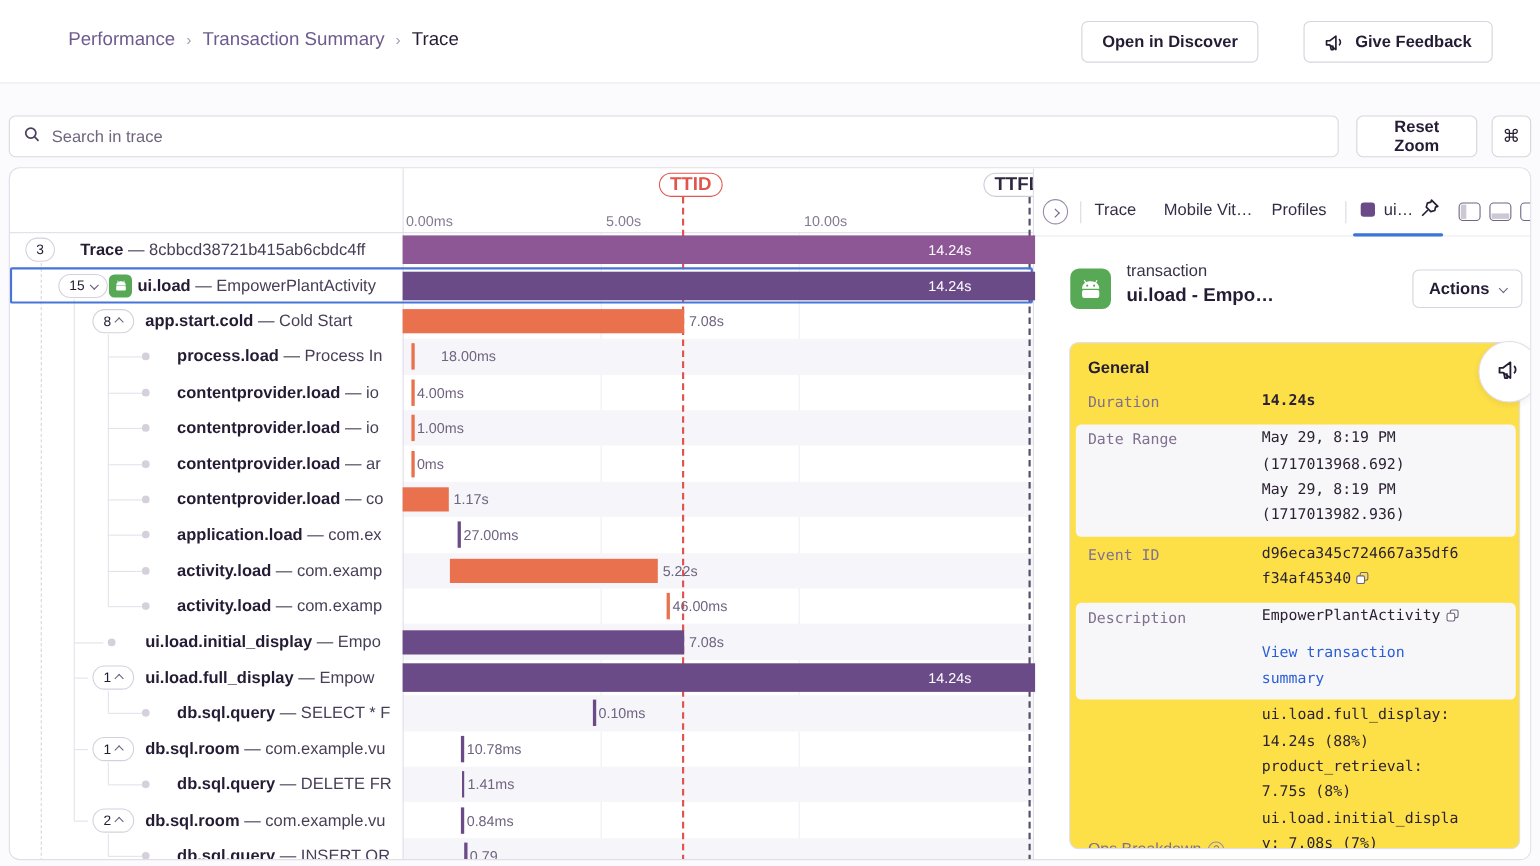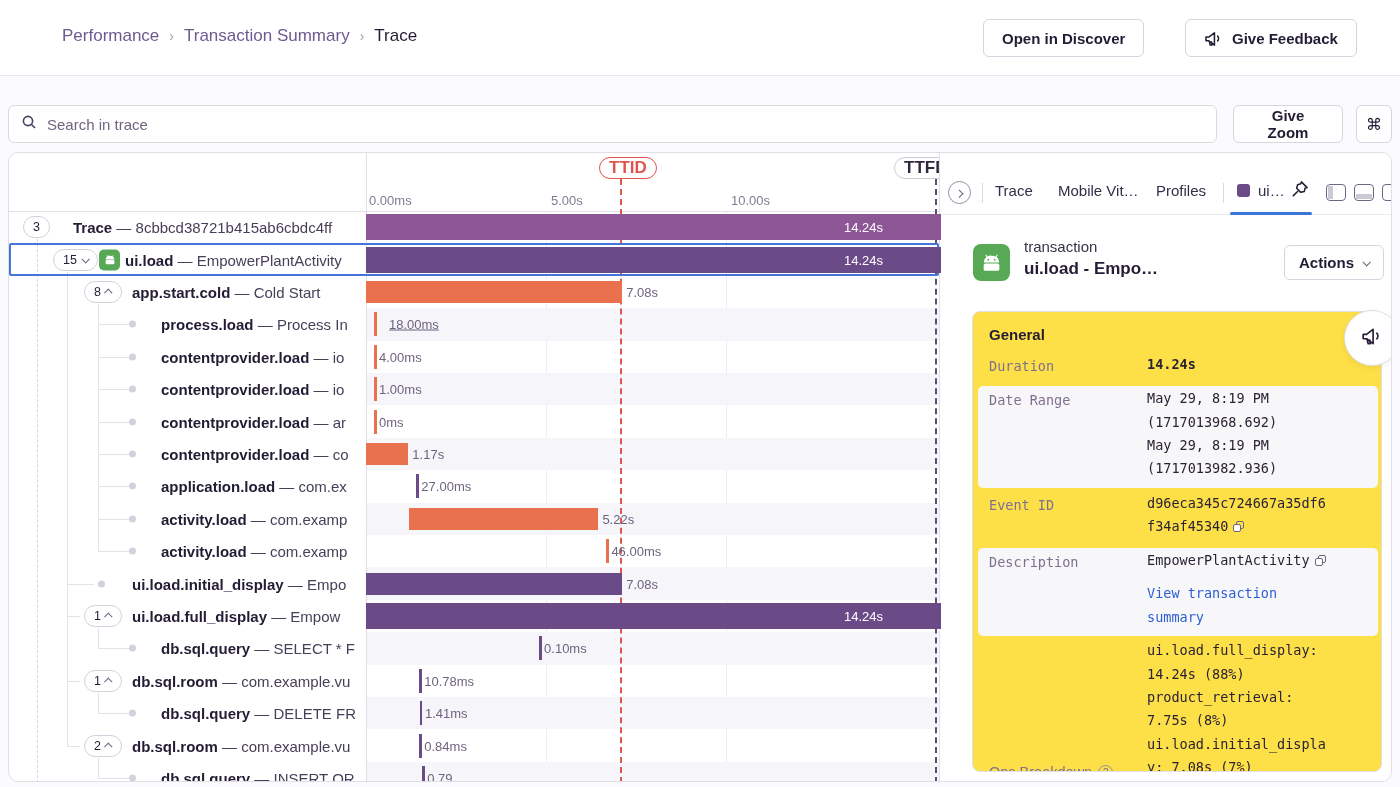--- a/index.html
+++ b/index.html
@@ -125,21 +125,21 @@
   </div>
 
   <div class="search-box">
     <span><svg width="16" height="16" viewBox="0 0 16 16" fill="none" stroke="#4b4060" stroke-width="1.6">
           <circle cx="7" cy="7" r="4.6"></circle>
           <path d="M10.5 10.5L14 14"></path>
         </svg></span>
     <input type="text" value="" placeholder="Search in trace" style="">
   </div>
   <button class="btn reset-zoom">
-      <span>Give Zoom</span>
+      <span>Reset Zoom</span>
     </button>
   <button class="btn kbd-btn">
       <span>⌘</span>
     </button>
 
   <div class="trace">
     <div class="gridline" style="left:537px;"></div>
     <div class="gridline" style="left:717px;"></div>
 
     <span class="axis-label" style="left:360px;">0.00ms</span>
@@ -187,21 +187,21 @@
           <div class="bar" style="left: 357px; width: 256.296px; background: rgb(233, 113, 78);"></div>
           <span class="dur-label" style="left: 617.296px;">7.08s</span>
         </div>
         <div class="row" style="top: 155.2px;">
           <div class="stripe"></div>
           <div class="tree-cell">
             <div class="dot" style="left: 120px;"></div>
             <span class="row-label" style="left: 152px;"><b>process.load</b> — Process In</span>
           </div>
           <div class="tick" style="left: 365px; background: rgb(233, 113, 78);"></div>
-          <span class="dur-label" style="left: 380px; text-decoration: underline;">18.00ms</span>
+          <span class="dur-label" style="left: 392px;">18.00ms</span>
         </div>
         <div class="row" style="top: 187.6px;">
           <div class="tree-cell">
             <div class="dot" style="left: 120px;"></div>
             <span class="row-label" style="left: 152px;"><b>contentprovider.load</b> — io</span>
           </div>
           <div class="tick" style="left: 365px; background: rgb(233, 113, 78);"></div>
           <span class="dur-label" style="left: 370px;">4.00ms</span>
         </div>
         <div class="row" style="top: 220px;">

